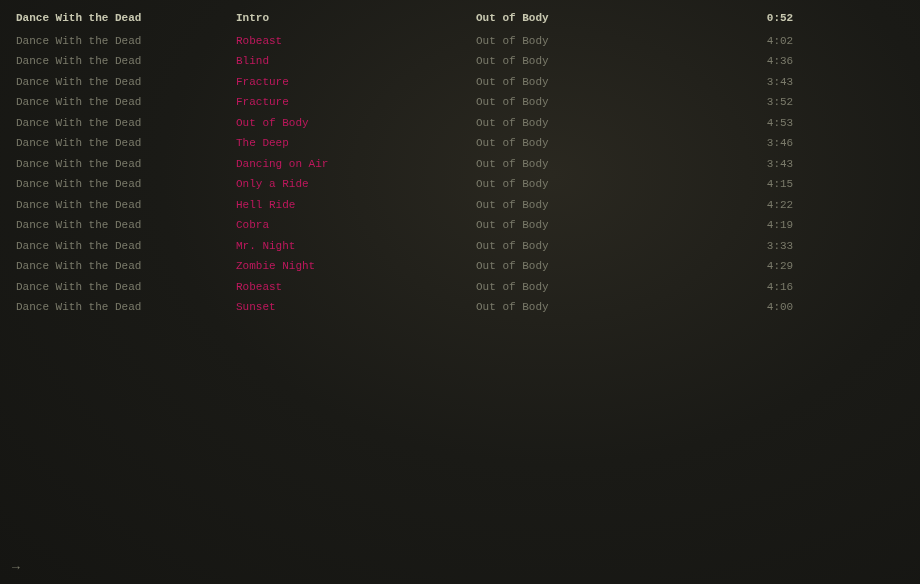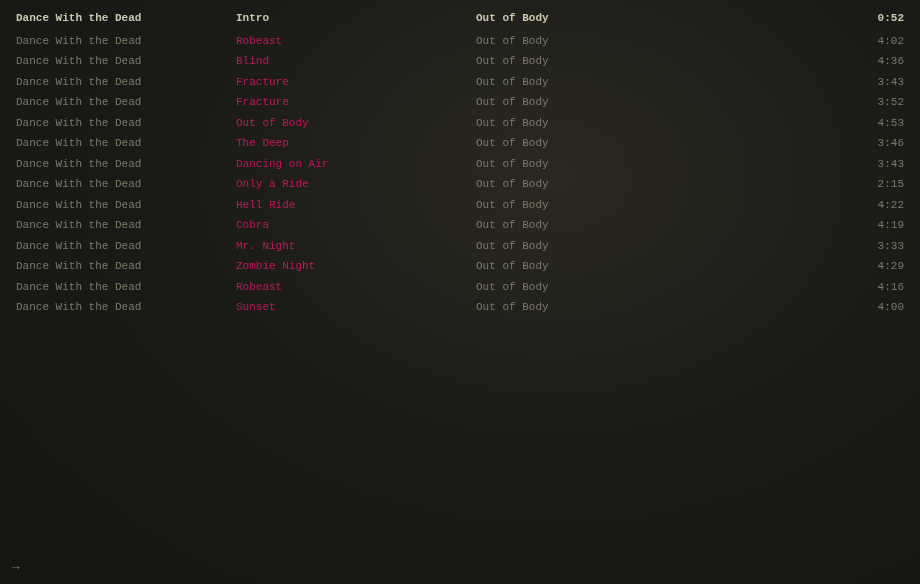--- a/index.html
+++ b/index.html
@@ -44,21 +44,21 @@
 
     .col-title {
       color: #be185d;
     }
 
     .col-album {
       color: #7a7a6a;
     }
 
     .col-duration {
-      text-align: right;
+      text-align: center;
       color: #7a7a6a;
     }
 
     .header .col-artist {
       color: #c8c8b0;
     }
     .header .col-title {
       color: #c8c8b0;
     }
     .header .col-album {
@@ -126,21 +126,21 @@
     <div class="track-row">
       <span class="col-artist">Dance With the Dead</span>
       <span class="col-title">Dancing on Air</span>
       <span class="col-album">Out of Body</span>
       <span class="col-duration">3:43</span>
     </div>
     <div class="track-row">
       <span class="col-artist">Dance With the Dead</span>
       <span class="col-title">Only a Ride</span>
       <span class="col-album">Out of Body</span>
-      <span class="col-duration">2:15</span>
+      <span class="col-duration">4:15</span>
     </div>
     <div class="track-row">
       <span class="col-artist">Dance With the Dead</span>
       <span class="col-title">Hell Ride</span>
       <span class="col-album">Out of Body</span>
       <span class="col-duration">4:22</span>
     </div>
     <div class="track-row">
       <span class="col-artist">Dance With the Dead</span>
       <span class="col-title">Cobra</span>

